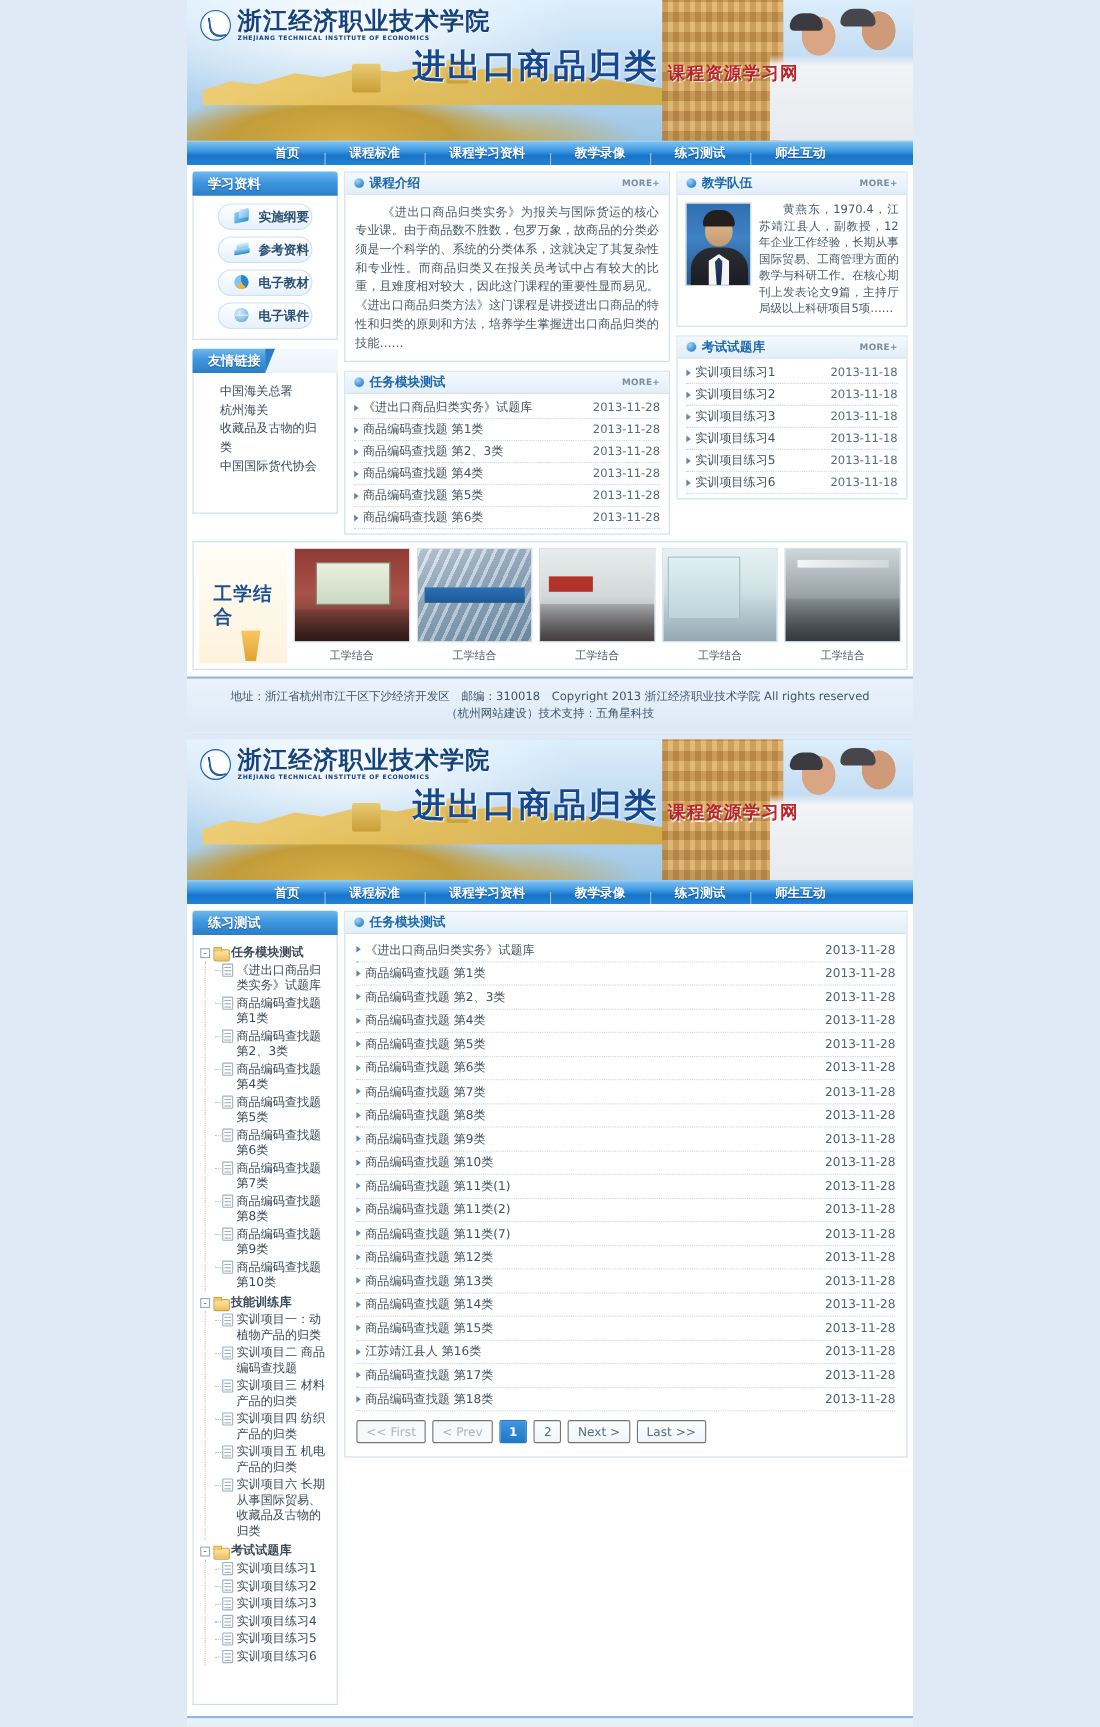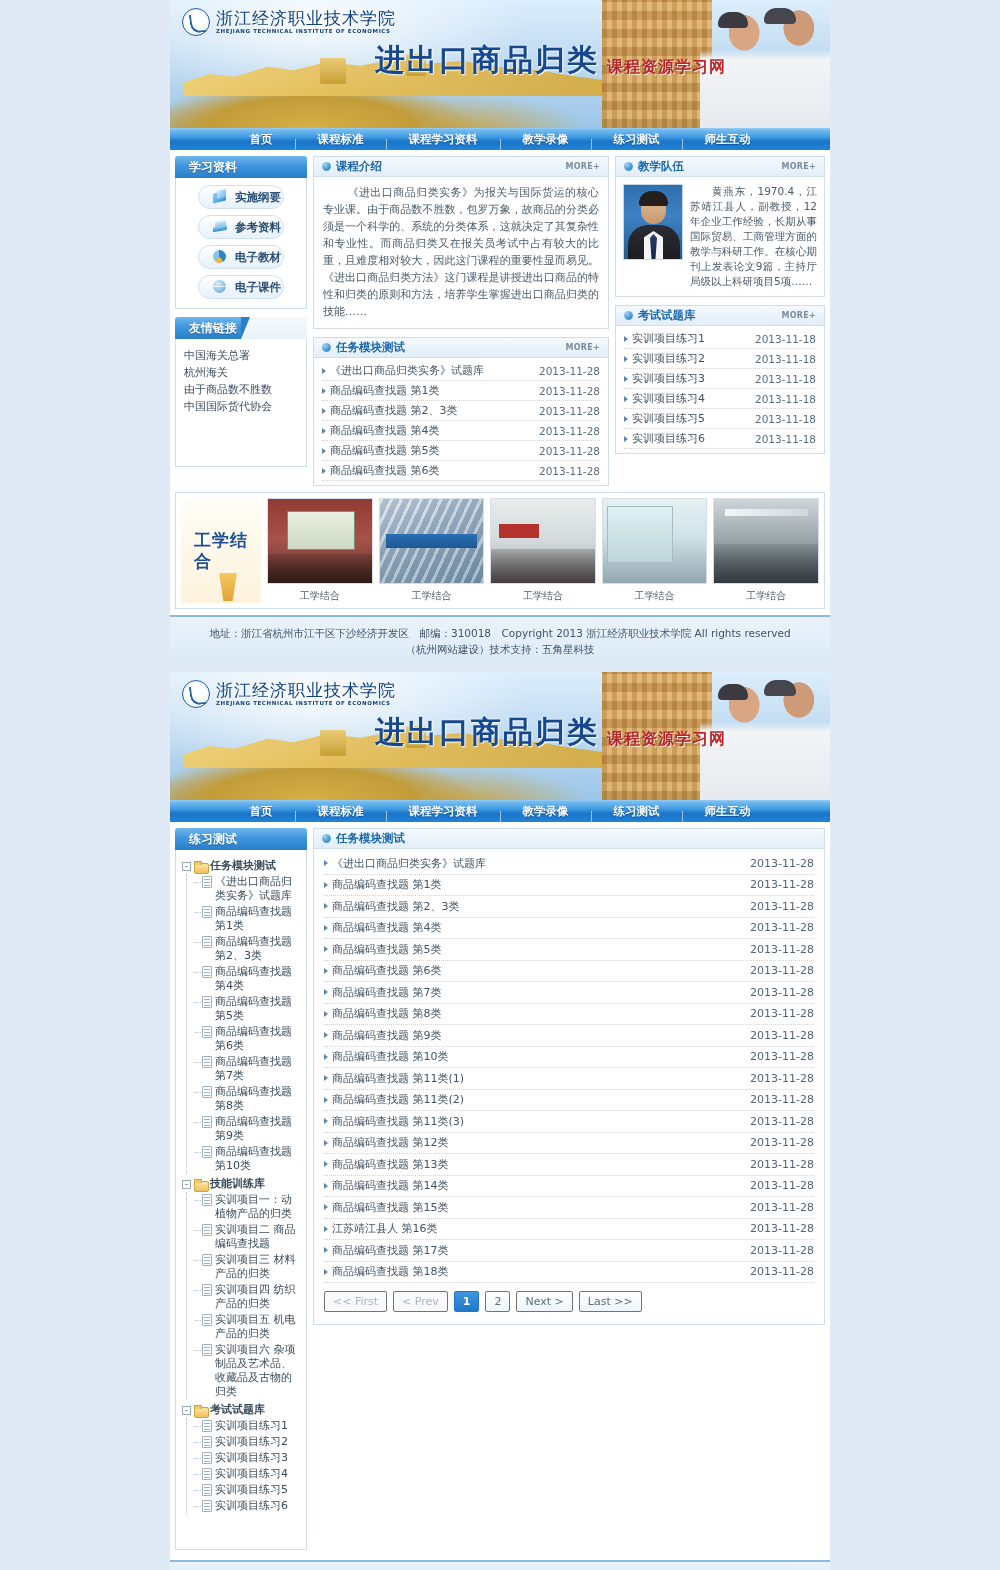--- a/index.html
+++ b/index.html
@@ -90,21 +90,21 @@
   }
   .logo-seal::after {
     content: ""; position: absolute; left: 7px; top: 5px;
     width: 13px; height: 17px;
     border: 2.4px solid #1d5fa8; border-top: none; border-right: none;
     border-radius: 0 0 0 10px;
     transform: rotate(-8deg);
   }
   .logo-text-cn {
     font-family: "DejaVu Serif", "Liberation Serif", serif;
-    font-size: 17px; font-weight: normal; color: #15427c;
+    font-size: 22px; font-weight: bold; color: #15427c;
     letter-spacing: 1px; line-height: 1.05;
     text-shadow: 0 1px 0 rgba(255,255,255,.6);
     text-align: center;
   }
   .logo-text-en {
     font-size: 5.5px; font-weight: bold; color: #15427c;
     letter-spacing: .6px; margin-top: 1px;
   }
   .banner-title-wrap {
     position: absolute; left: 205px; top: 40px;
@@ -220,21 +220,21 @@
   .ic-books::after {
     content:""; position:absolute; left:2px; top:1px; width:11px; height:5px;
     background: linear-gradient(180deg,#dff1ff,#86c4e8); transform: skewY(-10deg); border-radius:1px;
   }
   .ic-pie { border-radius:50%; background: conic-gradient(#2b86c9 0 40%, #f2b33d 40% 62%, #7fc6ea 62% 100%); width:13px;height:13px; }
   .ic-globe { border-radius:50%; background: radial-gradient(circle at 35% 30%, #d6ecfa, #7cb8dd 70%, #4b90c4); width:13px;height:13px; position:relative;}
   .ic-globe::after{ content:""; position:absolute; left:0; top:6px; width:13px; height:1px; background:rgba(255,255,255,.75); }
 
   
   .links-box { border: 1px solid #cfdded; border-top:none; padding: 8px 8px; min-height: 128px; }
-  .link-row { font-size: 11px; color: #3b4b5c; line-height: 17px; cursor: pointer; }
+  .link-row { font-size: 11px; color: #3b4b5c; line-height: 17px; cursor: pointer; margin-left: 16px; }
 
   
   .intro-body {
     padding: 7px 9px 8px;
     font-size: 11px; line-height: 17px; color: #4a5a68;
     text-align: justify;
   }
   .intro-body .indent { display: inline-block; width: 24px; }
 
   
@@ -492,21 +492,21 @@
       </div>
 
       <div style="margin-top:8px">
         <div class="side-hd partial">
           <div class="side-hd-tab"></div>
           <div class="side-hd-label">友情链接</div>
         </div>
         <div class="links-box">
           <div class="link-row">中国海关总署</div>
           <div class="link-row">杭州海关</div>
-          <div class="link-row">由于商品数不胜数</div>
+          <div class="link-row">收藏品及古物的归类</div>
           <div class="link-row">中国国际货代协会</div>
         </div>
       </div>
 
     </div>
 
     <div class="col-right">
 
       <div style="flex:1 1 0; min-width:0;">
 
@@ -817,21 +817,21 @@
             <div class="tree-leaf">
                 <span class="doc-icon"></span>
                 <span class="tree-leaf-label">实训项目四 纺织产品的归类</span>
               </div>
             <div class="tree-leaf">
                 <span class="doc-icon"></span>
                 <span class="tree-leaf-label">实训项目五 机电产品的归类</span>
               </div>
             <div class="tree-leaf">
                 <span class="doc-icon"></span>
-                <span class="tree-leaf-label">实训项目六 杂项制品及艺术品、收藏品及古物的归类</span>
+                <span class="tree-leaf-label">实训项目六 长期从事国际贸易、收藏品及古物的归类</span>
               </div>
           </div>
         </div>
 
         <div class="tree-group">
           <div class="tree-grp-row">
             <span class="tree-toggle">-</span>
             <span class="folder-icon"></span>
             <span class="tree-grp-label">考试试题库</span>
           </div>
@@ -955,21 +955,21 @@
           <div class="p2-row">
               <span class="list-left">
                 <i class="arrow-icon"></i>
                 <span class="p2-title">商品编码查找题 第11类(2)</span>
               </span>
               <span class="p2-date">2013-11-28</span>
             </div>
           <div class="p2-row">
               <span class="list-left">
                 <i class="arrow-icon"></i>
-                <span class="p2-title">商品编码查找题 第11类(3)</span>
+                <span class="p2-title">商品编码查找题 第11类(7)</span>
               </span>
               <span class="p2-date">2013-11-28</span>
             </div>
           <div class="p2-row">
               <span class="list-left">
                 <i class="arrow-icon"></i>
                 <span class="p2-title">商品编码查找题 第12类</span>
               </span>
               <span class="p2-date">2013-11-28</span>
             </div>

